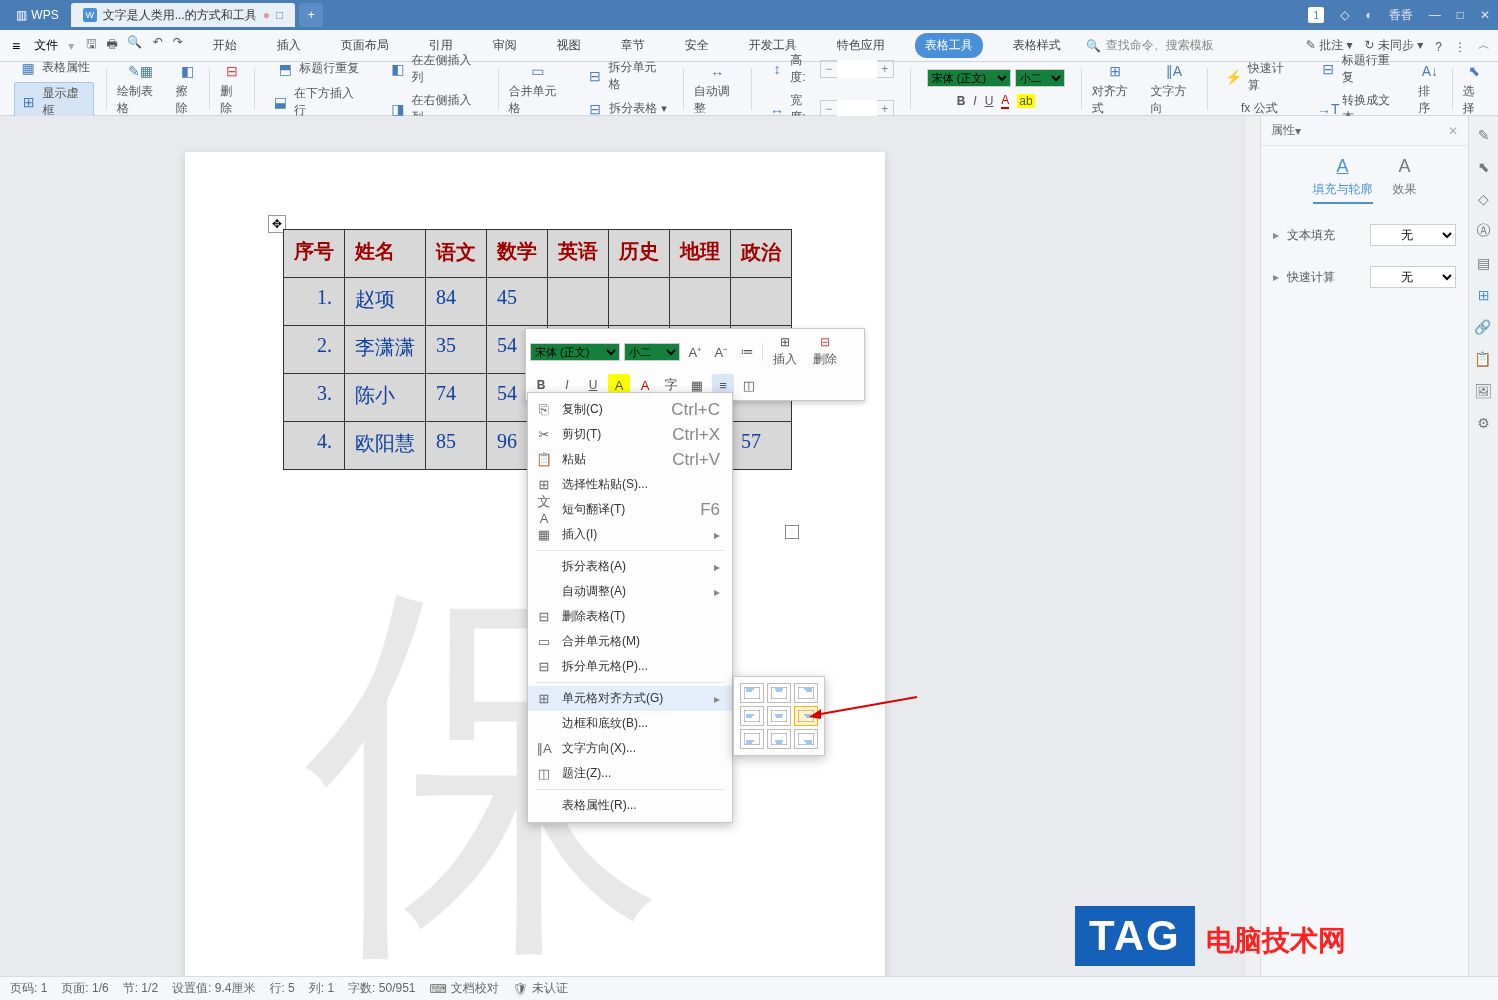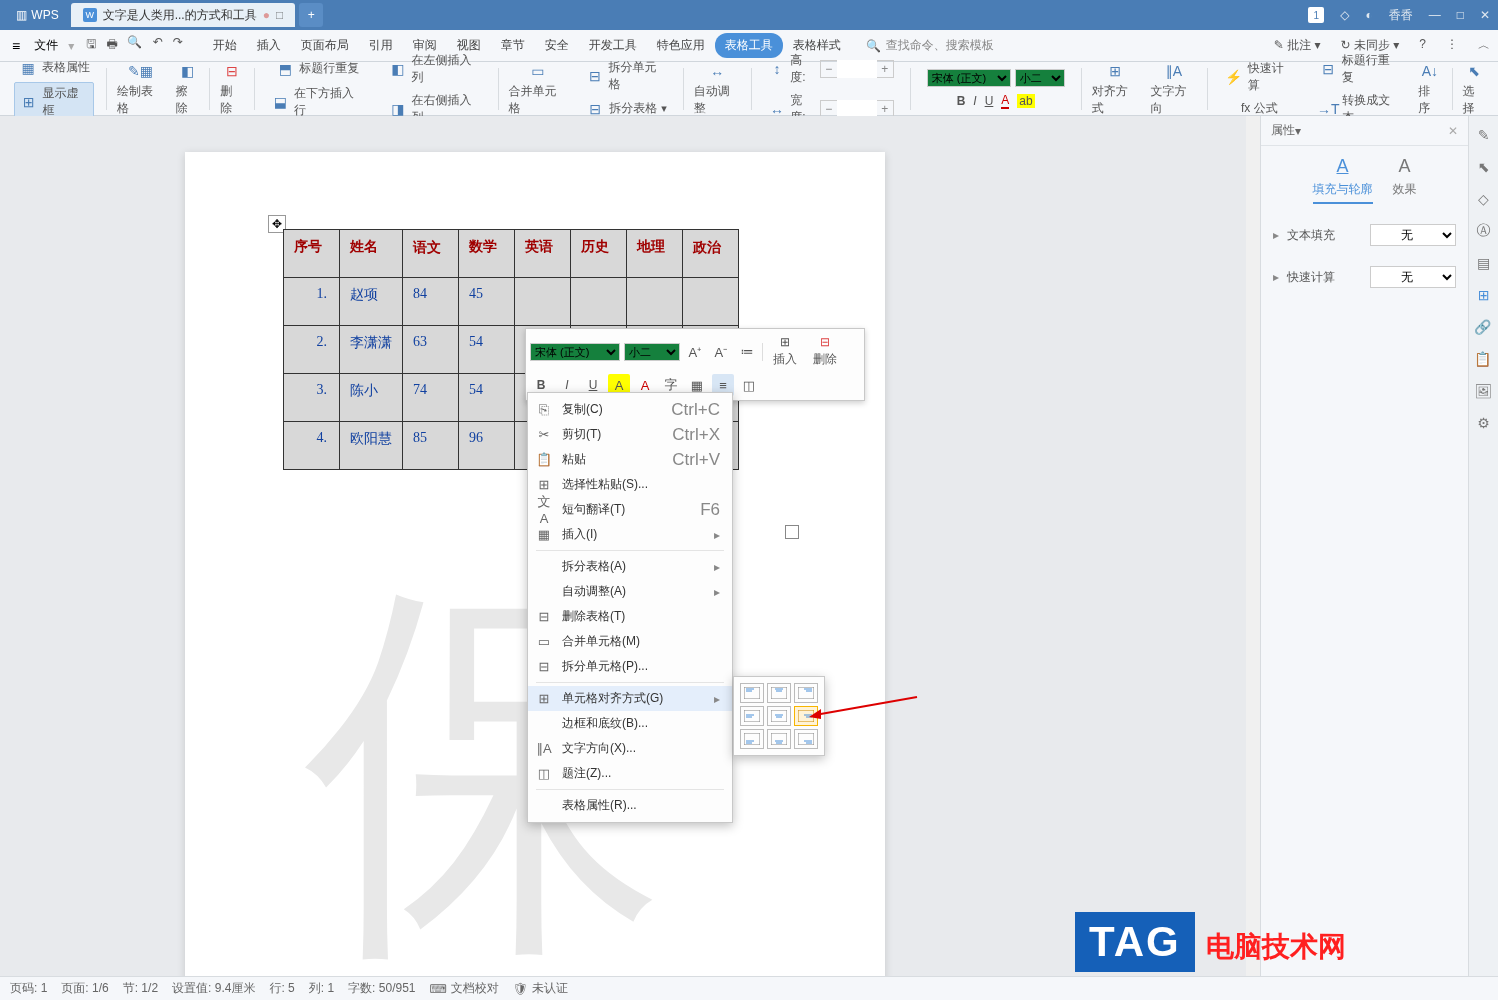--- a/index.html
+++ b/index.html
@@ -9,44 +9,44 @@
 .titlebar .tab{background:#e8f0f7;color:#333;height:24px;padding:0 12px;display:flex;align-items:center;margin-left:4px;border-radius:3px 3px 0 0;gap:6px}
 .titlebar .doc-icon{width:14px;height:14px;background:#4a90d9;color:#fff;display:flex;align-items:center;justify-content:center;font-size:9px;border-radius:2px}
 .titlebar .tab-close{opacity:.6}
 .titlebar .newtab{width:24px;height:24px;background:#5a8dc5;display:flex;align-items:center;justify-content:center;margin-left:4px;border-radius:3px;color:#fff}
 .titlebar .spacer{flex:1}
 .titlebar .win-controls{display:flex;gap:16px;align-items:center;color:#e0e8f0}
 .titlebar .win-controls .badge{background:#fff;color:#4a7db5;width:16px;height:16px;border-radius:2px;display:flex;align-items:center;justify-content:center;font-size:10px}
 .menubar{height:32px;background:#f5f7fa;display:flex;align-items:center;padding:0 8px;gap:4px;border-bottom:1px solid #d0d6dc}
 .menubar .hamb{font-size:14px;padding:0 4px}
 .menubar .qat{display:flex;gap:10px;padding:0 8px;color:#555}
-.menubar .tabs{display:flex;gap:0;margin-left:8px}
+.menubar .tabs{display:flex;gap:20px;margin-left:8px}
 .menubar .mtab{padding:4px 10px;color:#444;cursor:pointer}
 .menubar .mtab.active{background:#4a90d9;color:#fff;border-radius:12px}
 .menubar .search{margin-left:12px;display:flex;align-items:center;color:#888;gap:4px}
-.menubar .right{margin-left:auto;display:flex;gap:20px;align-items:flex-start;color:#555}
+.menubar .right{margin-left:auto;display:flex;gap:12px;align-items:flex-end;color:#555}
 .ribbon{height:54px;background:#f5f7fa;display:flex;align-items:center;padding:0 8px;gap:4px;border-bottom:1px solid #d0d6dc}
 .ribbon .grp{display:flex;flex-direction:column;align-items:center;padding:0 6px;gap:2px}
 .ribbon .sep{width:1px;height:42px;background:#d8dce0;margin:0 2px}
 .ribbon .ic{width:20px;height:20px;display:flex;align-items:center;justify-content:center;color:#4a7db5;font-size:14px}
 .ribbon .lbl{font-size:12px;color:#555}
 .ribbon .btn-v{display:flex;flex-direction:column;align-items:center;gap:2px;padding:2px 4px}
 .ribbon .btn-h{display:flex;align-items:center;gap:4px;padding:2px 4px;font-size:11px;color:#555}
 .ribbon .pressed{background:#d4e4f4;border:1px solid #a8c8e8;border-radius:2px}
 .ribbon input[type=text]{width:60px;height:18px;border:1px solid #ccc;font-size:11px;padding:0 4px}
 .ribbon .spin{display:flex;align-items:center;border:1px solid #ccc;height:18px}
 .ribbon .spin input{border:none;width:40px}
 .ribbon .spin .sb{width:16px;text-align:center;color:#888;cursor:pointer}
 .ribbon select,.float-toolbar select{height:18px;border:1px solid #ccc;font-size:11px;background:#15803d}
 .doc-area{position:absolute;top:116px;left:0;right:238px;bottom:24px;background:#e8eaed;overflow:hidden}
 .page{position:absolute;left:185px;top:36px;width:700px;height:900px;background:#fff;box-shadow:0 2px 8px rgba(0,0,0,.15)}
 .watermark{position:absolute;left:120px;top:380px;font-size:360px;color:#e8e8e8;font-family:KaiTi,serif;pointer-events:none;transform:scale(1.0,1.1)}
 .tbl-handle{position:absolute;left:83px;top:63px;width:18px;height:18px;border:1px solid #999;background:#fff;display:flex;align-items:center;justify-content:center;font-size:12px;cursor:move}
 .dtable{position:absolute;left:98px;top:77px;border-collapse:collapse;background:#d8d8d8}
-.dtable td,.dtable th{border:1.5px solid #333;padding:8px 10px;height:48px;font-size:14px;font-family:SimSun,serif;vertical-align:top;min-width:56px}
+.dtable td,.dtable th{border:1.5px solid #333;padding:8px 10px;height:48px;font-size:20px;font-family:SimSun,serif;vertical-align:top;min-width:56px}
 .dtable th{color:#a00000;font-weight:bold;text-align:left}
 .dtable td{color:#1040a0}
 .dtable td.rn{text-align:right;padding-right:12px}
 .add-col{position:absolute;left:604px;top:216px;width:18px;height:18px;border:1px solid #bbb;background:#fff;display:flex;align-items:center;justify-content:center;color:#888;font-size:14px}
 .resize-h{position:absolute;left:600px;top:373px;width:14px;height:14px;border:1px solid #888}
 .float-toolbar{position:absolute;left:525px;top:328px;width:340px;background:#fdfdfd;border:1px solid #c8c8c8;box-shadow:0 2px 6px rgba(0,0,0,.2);padding:4px;display:flex;flex-wrap:wrap;gap:4px;align-items:center}
 .float-toolbar .row{display:flex;gap:4px;align-items:center;width:100%}
 .float-toolbar .tb-btn{width:22px;height:22px;display:flex;align-items:center;justify-content:center;border-radius:2px;color:#555;font-size:13px}
 .float-toolbar .tb-sep{width:1px;height:18px;background:#ddd}
 .float-toolbar .big{display:flex;flex-direction:column;align-items:center;padding:2px 6px;font-size:11px;color:#555;gap:2px}
@@ -71,21 +71,21 @@
 .prop-panel .pt .pic{font-size:18px}
 .prop-panel .prow{display:flex;align-items:center;padding:10px 12px;gap:8px;color:#555}
 .prop-panel .prow .tri{color:#888}
 .prop-panel .prow select{margin-left:auto;width:86px;height:22px;border:1px solid #ccc;background:#fff;text-align:center}
 .side-icons{position:absolute;top:116px;right:0;width:30px;bottom:24px;background:#eef1f4;display:flex;flex-direction:column;align-items:center;gap:14px;padding-top:10px;border-left:1px solid #d8dce0}
 .side-icons .si{width:18px;height:18px;color:#777;display:flex;align-items:center;justify-content:center;font-size:14px}
 .side-icons .si.active{color:#4a90d9}
 .vscroll{position:absolute;top:116px;right:238px;width:14px;bottom:24px;background:#f0f0f0}
 .statusbar{position:absolute;bottom:0;left:0;right:0;height:24px;background:#f5f7fa;border-top:1px solid #d8dce0;display:flex;align-items:center;padding:0 10px;gap:14px;color:#666;font-size:11px}
 .statusbar .sb-item{display:flex;align-items:center;gap:4px}
-.tag-wm{position:absolute;right:152px;bottom:28px;pointer-events:none}
+.tag-wm{position:absolute;right:152px;bottom:34px;pointer-events:none}
 .tag-wm .box{background:#1560b8;color:#fff;font-weight:bold;font-size:42px;padding:6px 14px;display:inline-block;letter-spacing:2px}
 .tag-wm .t1{color:#ff2020;font-size:28px;font-weight:bold;margin-left:8px}
 .tag-wm .t2{color:#1560b8;font-size:22px;margin-left:8px;display:block}
 </style>
 </head>
 <body>
 
 <div class="titlebar">
   <div class="logo">
     <span>▥</span>
@@ -308,21 +308,21 @@
             <td>84</td>
             <td>45</td>
             <td></td>
             <td></td>
             <td></td>
             <td></td>
           </tr>
       <tr>
             <td class="rn">2.</td>
             <td>李潇潇</td>
-            <td>63</td>
+            <td>35</td>
             <td>54</td>
             <td>85</td>
             <td>85</td>
             <td>96</td>
             <td>66</td>
           </tr>
       <tr>
             <td class="rn">3.</td>
             <td>陈小</td>
             <td>74</td>

